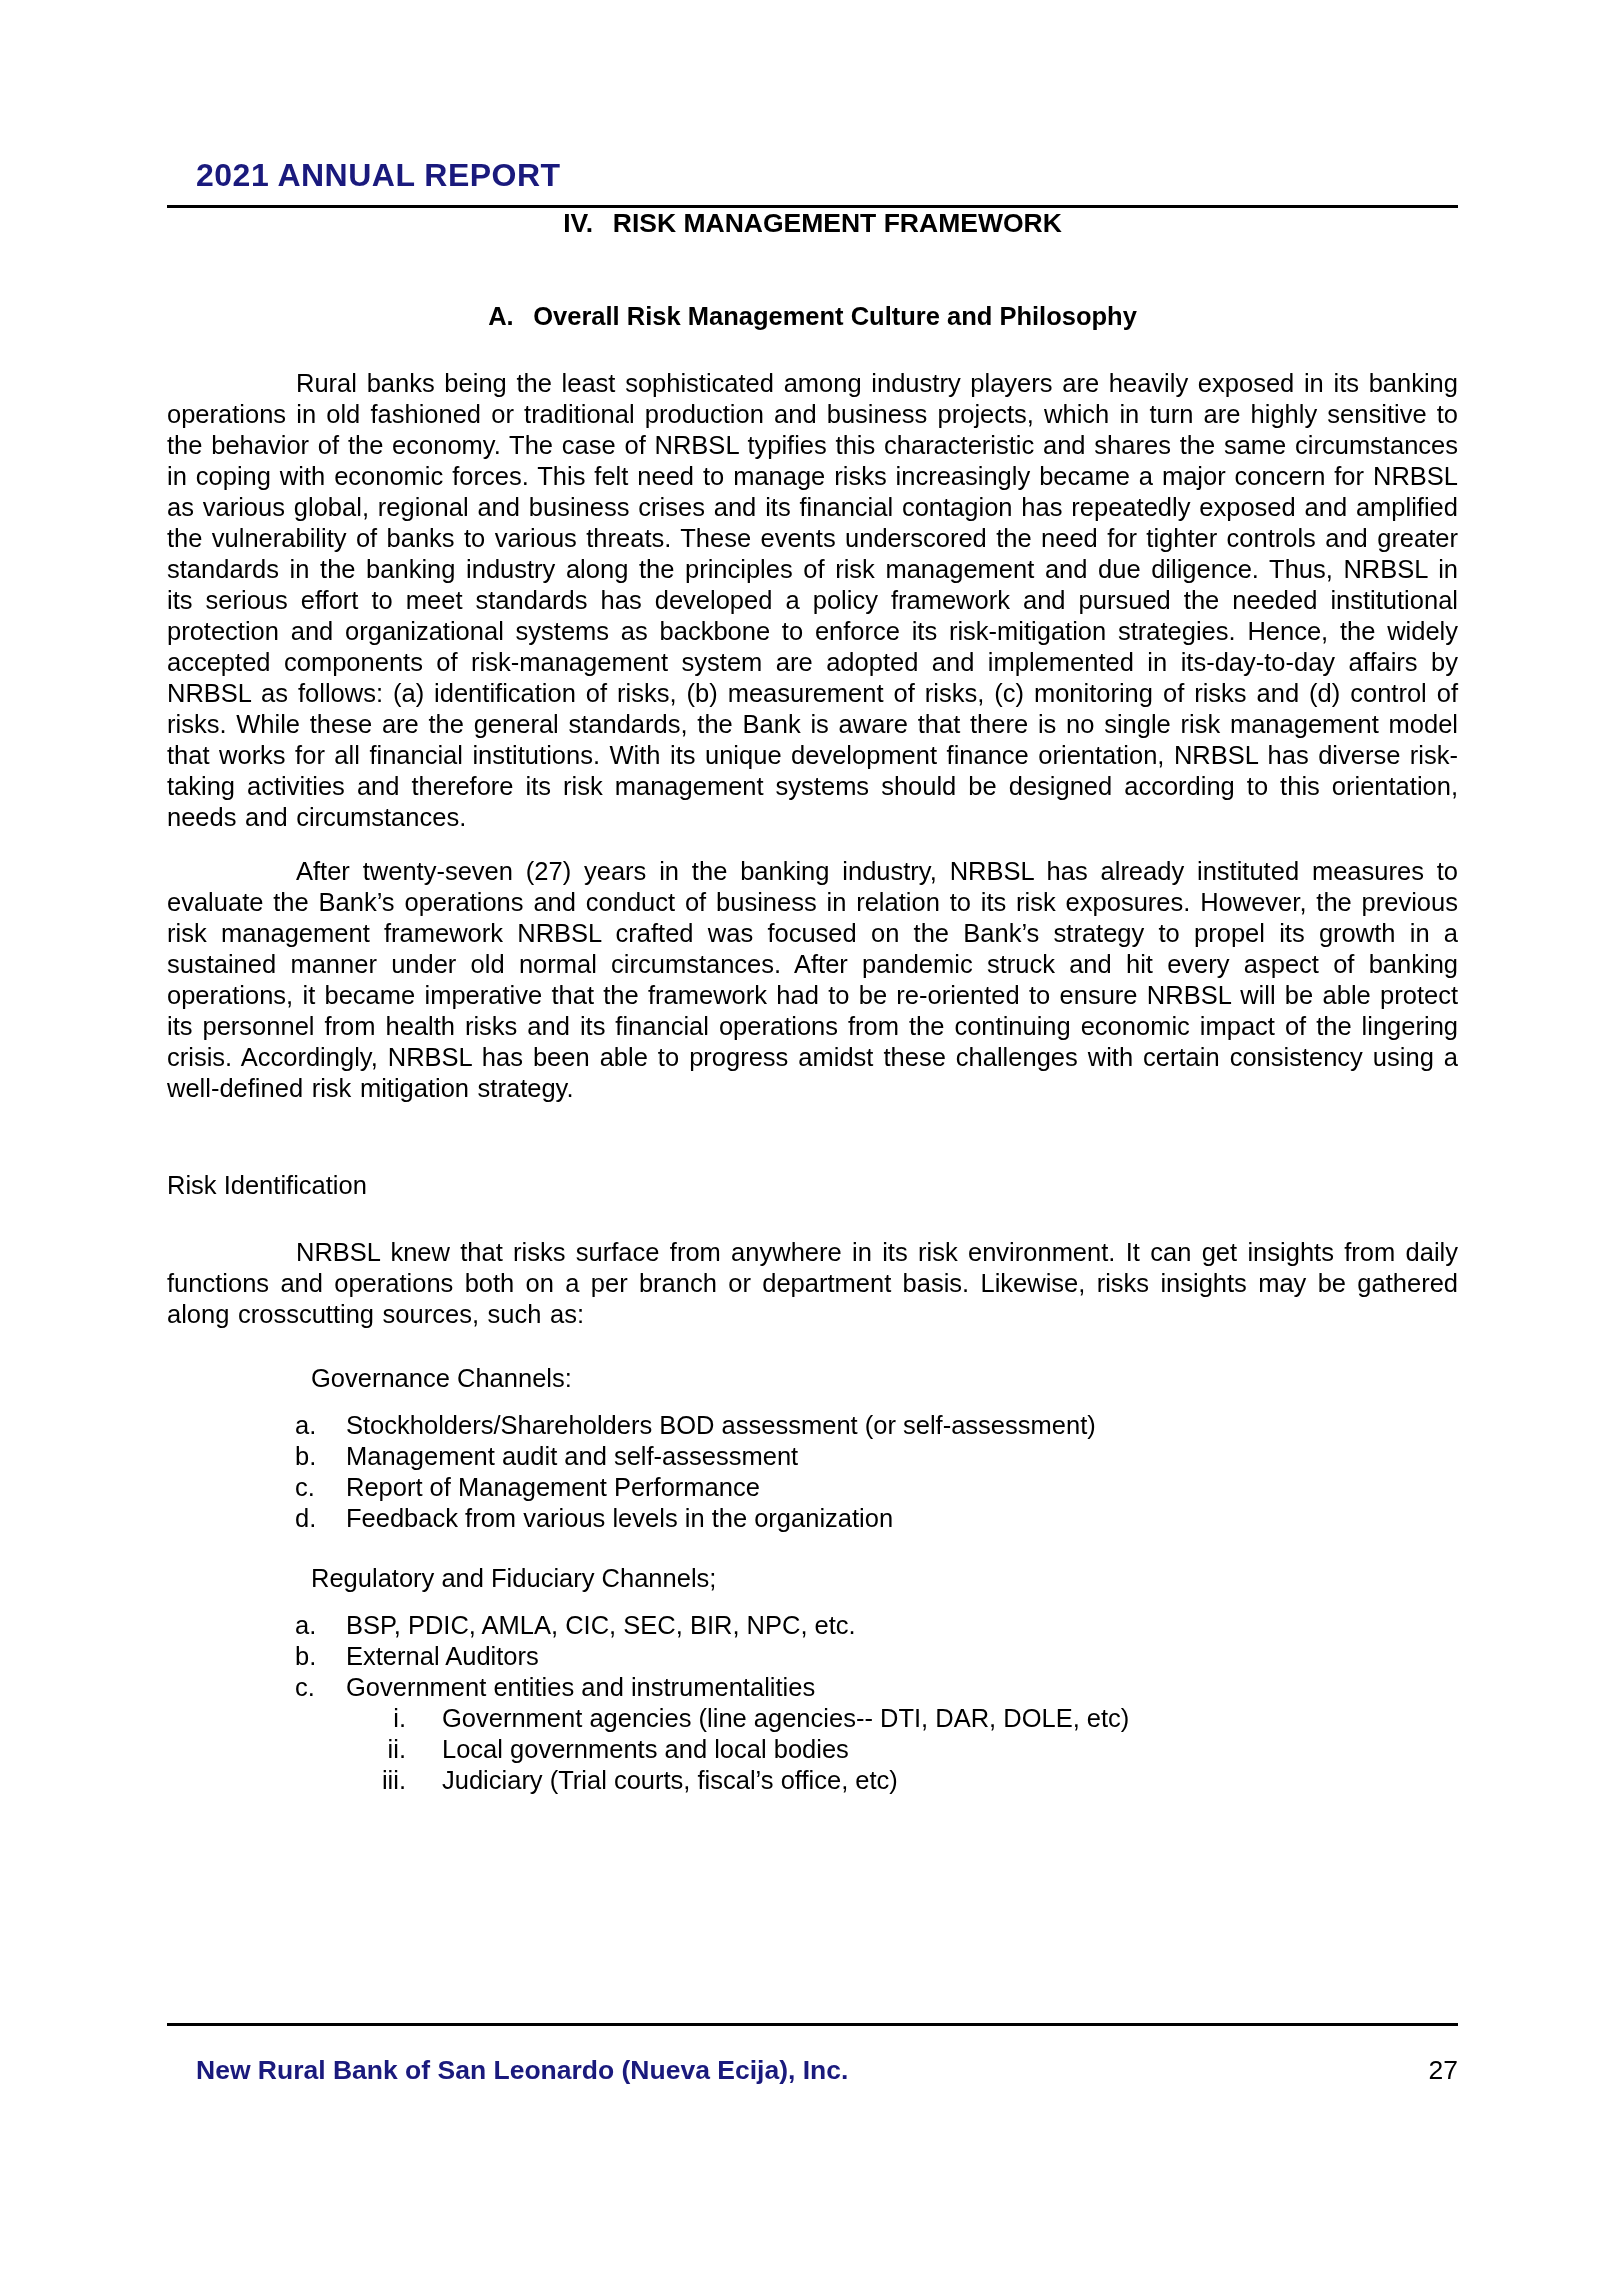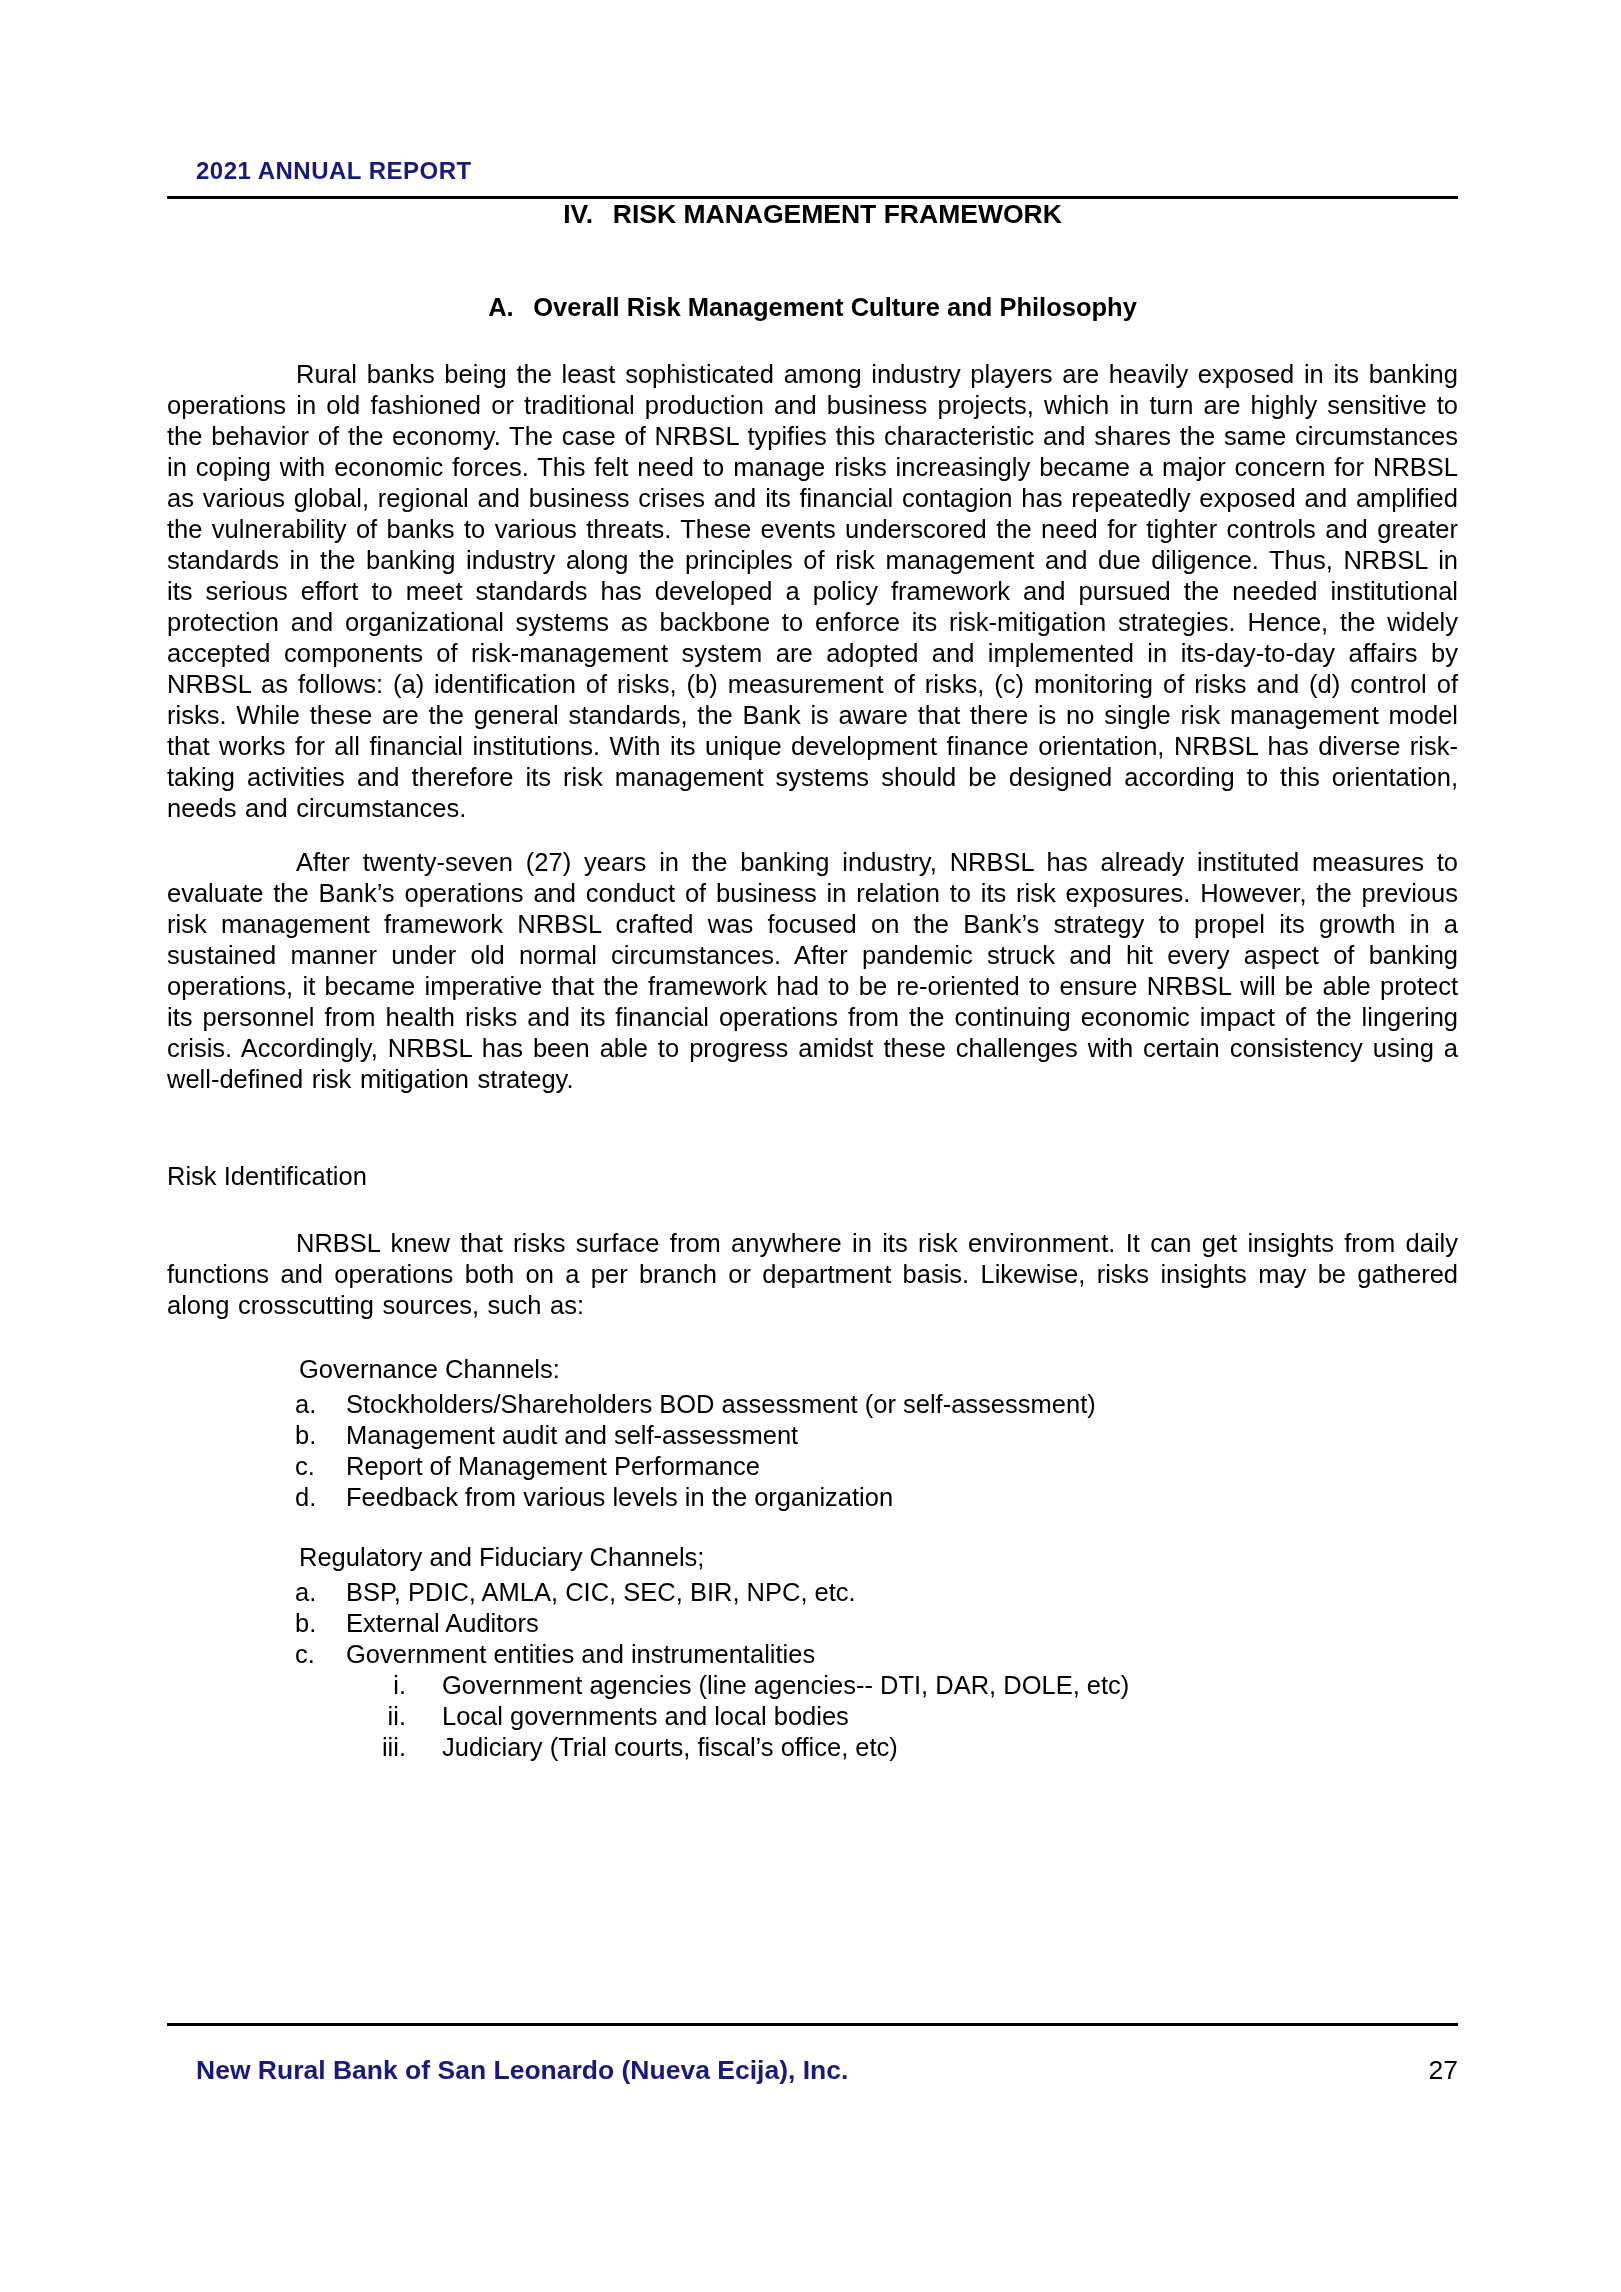--- a/index.html
+++ b/index.html
@@ -17,21 +17,21 @@
     overflow: hidden;
   }
   .content {
     position: absolute;
     left: 167px;
     right: 163px;
     top: 157px;
   }
   .report-header {
     color: #1a1a7d;
-    font-size: 24px;
+    font-size: 32px;
     font-weight: bold;
     letter-spacing: 0.5px;
     padding-left: 29px;
   }
   .header-rule {
     margin-top: 10.8px;
     height: 2.9px;
     background: #000000;
     width: 100%;
   }
@@ -63,21 +63,21 @@
     font-size: 25.5px;
     font-weight: normal;
   }
   .list-block {
     margin-top: 33px;
     padding-left: 128px;
     font-size: 25.5px;
     line-height: 31px;
   }
   .list-block + .list-block { margin-top: 29px; }
-  .list-title { margin: 4px; }
+  .list-title { margin: 16px; }
   .list-item {
     display: flex;
     align-items: flex-start;
   }
   .list-item .marker {
     flex: 0 0 51px;
   }
   .list-item .item-text { flex: 1; }
   .sub-list {
     padding-left: 82px;

